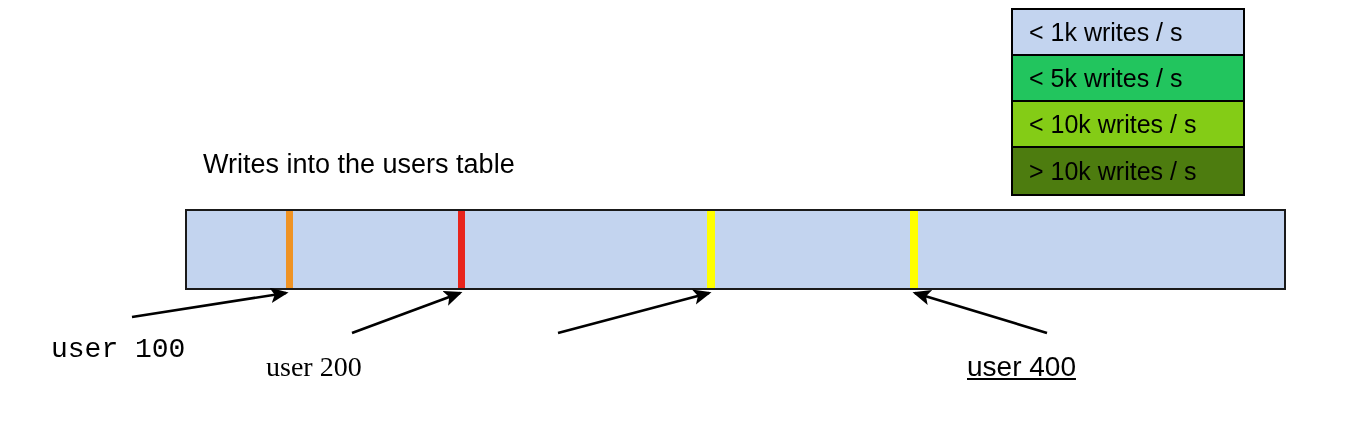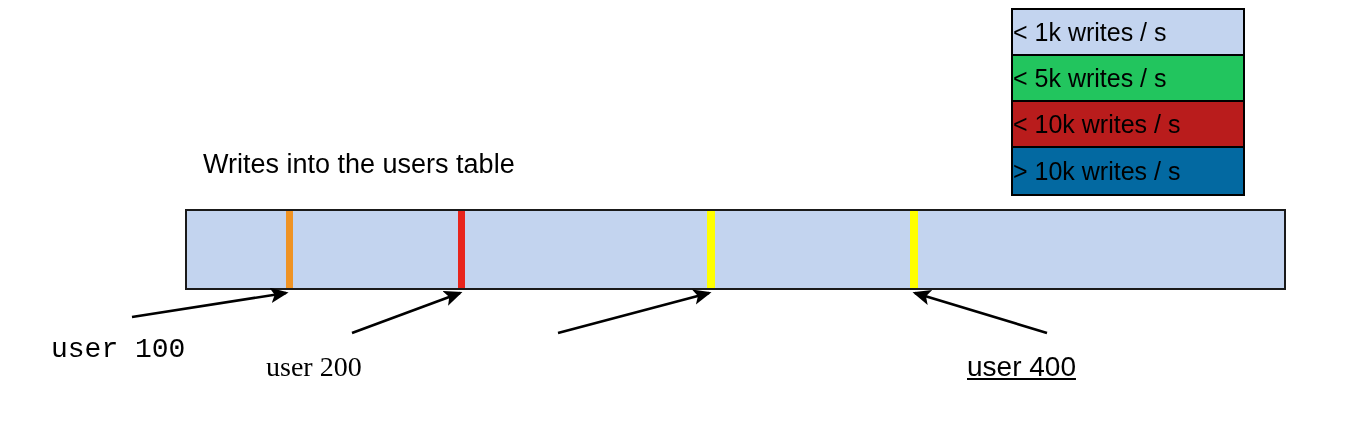--- a/index.html
+++ b/index.html
@@ -29,21 +29,21 @@
     border: 2px solid #000000;
     box-sizing: border-box;
     background: #ffffff;
   }
   .legend-row {
     height: 46px;
     box-sizing: border-box;
     border-bottom: 2px solid #000000;
     display: flex;
     align-items: center;
-    padding-left: 0;
+    padding-left: 16px;
   }
   .legend-row:last-child {
     border-bottom: none;
   }
   .legend-label {
     font-size: 25px;
     line-height: 1;
     white-space: nowrap;
     color: #000000;
   }
@@ -100,24 +100,24 @@
 
 <div id="canvas" style="background: rgb(255, 255, 255);">
 
   <div class="legend" style="border-color: rgb(0, 0, 0);">
     <div class="legend-row" style="background: rgb(195, 212, 239);">
       <span class="legend-label">&lt; 1k writes / s</span>
     </div>
     <div class="legend-row" style="background: #22c55e;">
       <span class="legend-label">&lt; 5k writes / s</span>
     </div>
-    <div class="legend-row" style="background: #b91c1c;">
+    <div class="legend-row" style="background: #84cc16;">
       <span class="legend-label">&lt; 10k writes / s</span>
     </div>
-    <div class="legend-row" style="background: #0369a1;">
+    <div class="legend-row" style="background: #4d7c0f;">
       <span class="legend-label">&gt; 10k writes / s</span>
     </div>
   </div>
 
   <div class="caption">Writes into the users table</div>
 
   <div class="bar" style="background: rgb(195, 212, 239); border-color: rgb(26, 26, 26);">
     <div class="stripe" style="background: rgb(239, 147, 36); left: 99px; width: 7px;"></div>
     <div class="stripe" style="background: rgb(232, 36, 28); left: 271px; width: 7px;"></div>
     <div class="stripe" style="background: rgb(255, 255, 0); left: 520px; width: 8px;"></div>

